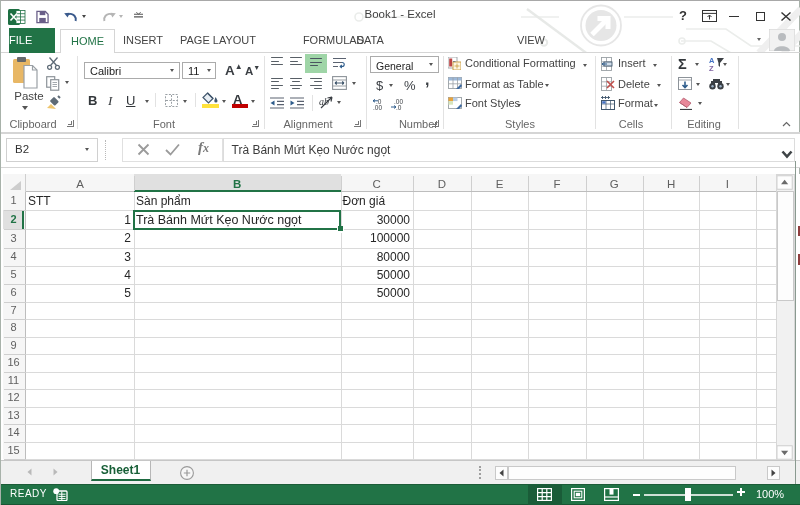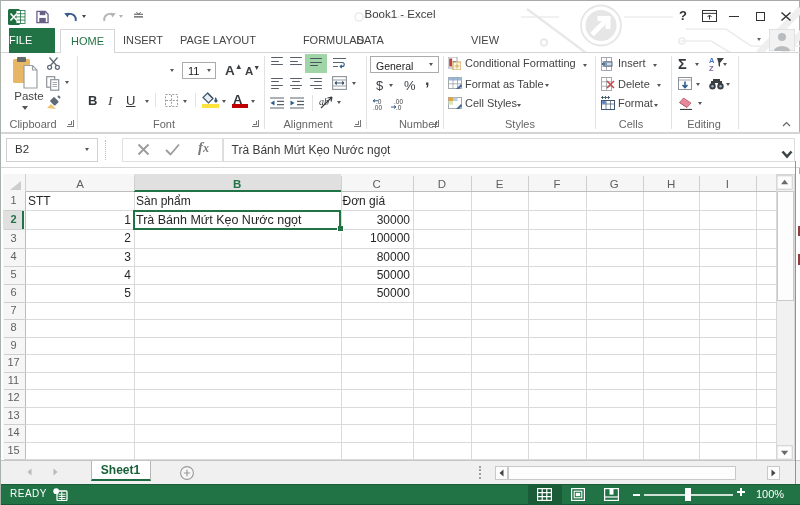--- a/index.html
+++ b/index.html
@@ -73,21 +73,21 @@
 <svg class="ab" style="left:779.5px;top:11px" width="10" height="9" viewBox="0 0 10 9">
 <path d="M0.5 0.5 L9.5 8.5 M9.5 0.5 L0.5 8.5" stroke="#333" stroke-width="1.4"></path>
     </svg>
 <div class="ab" style="left:0;top:51px;width:800px;height:1px;background:#d5d5d5"></div>
 <div class="ab" style="left:8px;top:27px;width:46px;height:25px;background:#217346;color:#fff;font-size:11px;text-align:left;line-height:25px">FILE</div>
 <div class="ab" style="left:59px;top:28px;width:55px;height:24px;background:#fff;border:1px solid #d5d5d5;border-bottom:none;color:#217346;font-size:11px;text-align:center;line-height:23px">HOME</div>
 <div class="ab" style="left:82px;top:28px;width:120px;height:24px;color:#444;font-size:11px;text-align:center;line-height:23px">INSERT</div>
 <div class="ab" style="left:157px;top:28px;width:120px;height:24px;color:#444;font-size:11px;text-align:center;line-height:23px">PAGE LAYOUT</div>
 <div class="ab" style="left:243px;top:28px;width:120px;height:24px;color:#444;font-size:11px;text-align:right;line-height:23px">FORMULAS</div>
 <div class="ab" style="left:309px;top:28px;width:120px;height:24px;color:#444;font-size:11px;text-align:center;line-height:23px">DATA</div>
-<div class="ab" style="left:424px;top:28px;width:120px;height:24px;color:#444;font-size:11px;text-align:center;line-height:23px">VIEW</div>
+<div class="ab" style="left:424px;top:28px;width:120px;height:24px;color:#444;font-size:11px;text-align:right;line-height:23px">VIEW</div>
 <div class="carS" style="left:755.5px;top:37px;border-top-color:#666"></div>
 <svg class="ab" style="left:768px;top:28px" width="26" height="22" viewBox="0 0 26 22">
 <rect x="0" y="0" width="26" height="22" fill="#f2f2f2" stroke="#d0d0d0" stroke-width="1"></rect>
 <circle cx="13" cy="8" r="4" fill="#b9bcbf"></circle>
 <path d="M5 22 C5 15.5 21 15.5 21 22 Z" fill="#b9bcbf"></path>
 </svg>
 <div class="ab" style="left:0;top:131px;width:800px;height:2px;background:#d5d5d5"></div>
 <div class="ab" style="left:75.5px;top:55px;width:1px;height:73px;background:#e2e2e2"></div>
 <div class="ab" style="left:263px;top:55px;width:1px;height:73px;background:#e2e2e2"></div>
 <div class="ab" style="left:364.5px;top:55px;width:1px;height:73px;background:#e2e2e2"></div>
@@ -126,20 +126,21 @@
 <rect x="0.7" y="0.7" width="8" height="10.5" fill="#fff" stroke="#8d9399" stroke-width="1.2"></rect>
 <rect x="4.7" y="3.7" width="8" height="10.5" fill="#fff" stroke="#8d9399" stroke-width="1.2"></rect>
 <path d="M6.5 6.5h4.5 M6.5 8.5h4.5 M6.5 10.5h4.5" stroke="#8d9399" stroke-width="0.8"></path>
 </svg>
 <div class="carS" style="left:64px;top:80px"></div>
 <svg class="ab" style="left:45px;top:94px" width="15" height="14" viewBox="0 0 15 14">
 <path d="M1 13 L5 9 L10 14 Z" fill="#eec56f"></path>
 <rect x="5" y="3" width="7" height="6" rx="1" transform="rotate(45 8 6)" fill="#5e6b77"></rect>
 <path d="M12 1 L14 3" stroke="#5e6b77" stroke-width="2"></path>
 </svg>
+<div class="ab" style="left:83px;top:61px;width:96px;height:17px;border:1px solid #ababab;background:#fff;font-size:11px;color:#222;padding:2px 0 0 5px">Calibri</div>
 <div class="carS" style="left:169px;top:68px"></div>
 <div class="ab" style="left:181px;top:61px;width:34px;height:17px;border:1px solid #ababab;background:#fff;font-size:11px;color:#222;padding:2px 0 0 5px">11</div>
 <div class="carS" style="left:206px;top:68px"></div>
 <div class="ab" style="left:224px;top:61px;font-size:13.5px;font-weight:bold;color:#3b3f44">A<span style="font-size:8px;vertical-align:6px">▲</span></div>
 <div class="ab" style="left:244px;top:63px;font-size:11.5px;font-weight:bold;color:#3b3f44">A<span style="font-size:7px;vertical-align:5px">▼</span></div>
 <div class="ab" style="left:87px;top:92px;font-size:13px;font-weight:bold;color:#33373b">B</div>
 <div class="ab" style="left:107px;top:92px;font-size:13px;font-style:italic;font-family:'Liberation Serif',serif;color:#33373b">I</div>
 <div class="ab" style="left:125px;top:92px;font-size:13px;text-decoration:underline;color:#33373b">U</div>
 <div class="carS" style="left:144px;top:99px"></div>
 <div class="ab" style="left:153.5px;top:92px;width:1px;height:14px;background:#e2e2e2"></div>
@@ -250,21 +251,21 @@
 </svg>
 <div class="ab" style="left:464px;top:76.5px;font-size:11px;color:#444">Format as Table</div>
 <div class="carS" style="left:544px;top:83px"></div>
 <svg class="ab" style="left:447px;top:96px" width="14" height="12" viewBox="0 0 14 12">
 <rect x="0.5" y="0.5" width="13" height="11" fill="#fff" stroke="#9aa0a5" stroke-width="0.9"></rect>
 <rect x="0.5" y="0.5" width="4.5" height="3.6" fill="#e7a33c"></rect>
       <rect x="5" y="0.5" width="4.5" height="3.6" fill="#b8cce4"></rect>
 <rect x="0.5" y="4.1" width="4.5" height="3.6" fill="#d8e4bc"></rect>
 <path d="M8 12 L13 7 L14 9 L10 13 Z" fill="#3e6aa0"></path>
 </svg>
-<div class="ab" style="left:464px;top:96px;font-size:11px;color:#444">Cell Styles</div>
+<div class="ab" style="left:464px;top:96px;font-size:11px;color:#444">Font Styles</div>
 <div class="carS" style="left:516px;top:103px"></div>
 <svg class="ab" style="left:600px;top:56px" width="14" height="14" viewBox="0 0 14 14">
 <rect x="0.5" y="0.5" width="10" height="13" fill="#fff" stroke="#9aa0a5" stroke-width="0.9"></rect>
 <path d="M0.5 4.8 H10.5 M0.5 9.2 H10.5 M5.5 0.5 V13.5" stroke="#9aa0a5" stroke-width="0.8"></path>
       <rect x="3" y="5" width="8" height="4" fill="#cfdce9" stroke="#41576d" stroke-width="0.9"></rect>
       <path d="M6 7 H1 M1 7 L2.6 5.8 M1 7 L2.6 8.2" stroke="#2f5d8c" stroke-width="1" fill="none"></path>
     </svg>
 <div class="ab" style="left:617px;top:56px;font-size:11px;color:#444">Insert</div>
 <div class="carS" style="left:652px;top:63px"></div>
 <svg class="ab" style="left:600px;top:76px" width="14" height="14" viewBox="0 0 14 14">
@@ -370,21 +371,21 @@
 <div class="ab" style="left:2px;top:267.0px;width:21px;text-align:center;font-size:11px;color:#5f5f5f">5</div>
 <div class="ab" style="left:3px;top:282.5px;width:22px;height:1px;background:#cfcfcf"></div>
 <div class="ab" style="left:2px;top:285.0px;width:21px;text-align:center;font-size:11px;color:#5f5f5f">6</div>
 <div class="ab" style="left:3px;top:300.5px;width:22px;height:1px;background:#cfcfcf"></div>
 <div class="ab" style="left:2px;top:302.75px;width:21px;text-align:center;font-size:11px;color:#5f5f5f">7</div>
 <div class="ab" style="left:3px;top:318px;width:22px;height:1px;background:#cfcfcf"></div>
 <div class="ab" style="left:2px;top:320.25px;width:21px;text-align:center;font-size:11px;color:#5f5f5f">8</div>
 <div class="ab" style="left:3px;top:335.5px;width:22px;height:1px;background:#cfcfcf"></div>
 <div class="ab" style="left:2px;top:337.75px;width:21px;text-align:center;font-size:11px;color:#5f5f5f">9</div>
 <div class="ab" style="left:3px;top:353px;width:22px;height:1px;background:#cfcfcf"></div>
-<div class="ab" style="left:2px;top:355.25px;width:21px;text-align:center;font-size:11px;color:#5f5f5f">17</div>
+<div class="ab" style="left:2px;top:355.25px;width:21px;text-align:center;font-size:11px;color:#5f5f5f">16</div>
 <div class="ab" style="left:3px;top:370.5px;width:22px;height:1px;background:#cfcfcf"></div>
 <div class="ab" style="left:2px;top:372.75px;width:21px;text-align:center;font-size:11px;color:#5f5f5f">11</div>
 <div class="ab" style="left:3px;top:388px;width:22px;height:1px;background:#cfcfcf"></div>
 <div class="ab" style="left:2px;top:390.25px;width:21px;text-align:center;font-size:11px;color:#5f5f5f">12</div>
 <div class="ab" style="left:3px;top:405.5px;width:22px;height:1px;background:#cfcfcf"></div>
 <div class="ab" style="left:2px;top:407.75px;width:21px;text-align:center;font-size:11px;color:#5f5f5f">13</div>
 <div class="ab" style="left:3px;top:423px;width:22px;height:1px;background:#cfcfcf"></div>
 <div class="ab" style="left:2px;top:425.25px;width:21px;text-align:center;font-size:11px;color:#5f5f5f">14</div>
 <div class="ab" style="left:3px;top:440.5px;width:22px;height:1px;background:#cfcfcf"></div>
 <div class="ab" style="left:2px;top:442.75px;width:21px;text-align:center;font-size:11px;color:#5f5f5f">15</div>

